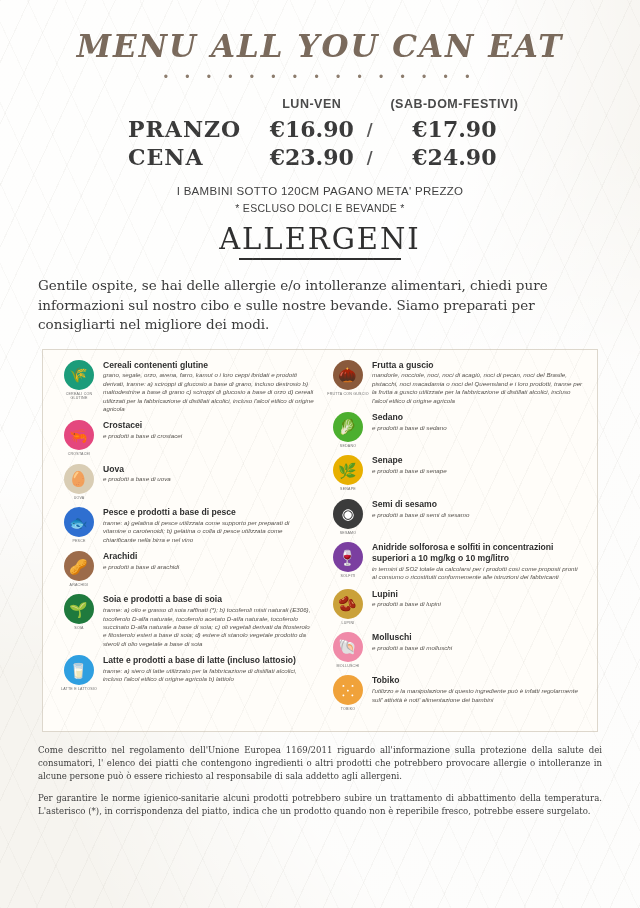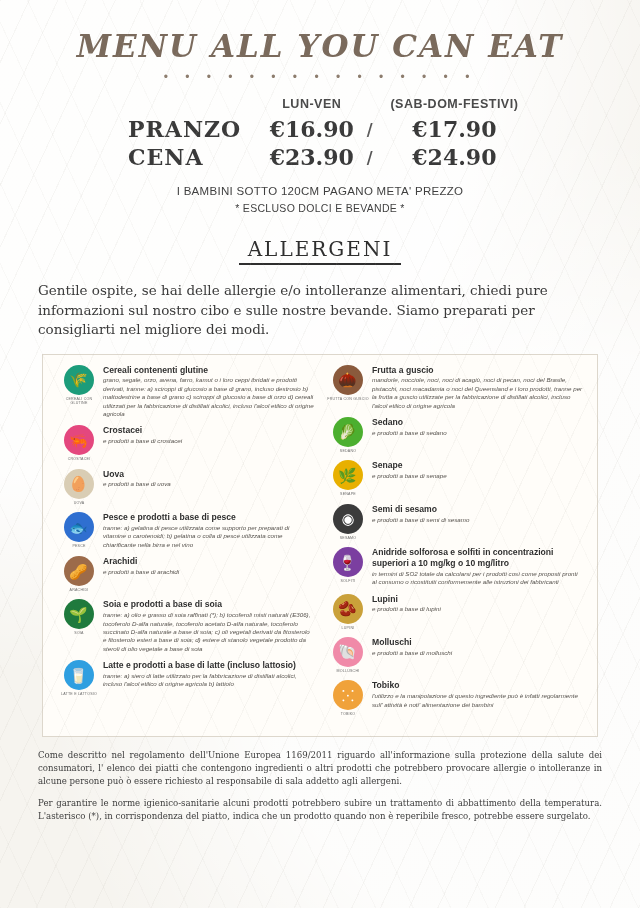--- a/index.html
+++ b/index.html
@@ -66,24 +66,24 @@
   .prices td.sep{font-size:16px;color:#555;width:18px;}
   .note{
     text-align:center;font-size:11.5px;color:#3f3f3f;margin-top:14px;letter-spacing:.3px;
   }
   .note2{
     text-align:center;font-size:10.5px;color:#3f3f3f;margin-top:5px;letter-spacing:.3px;
   }
   .allerg-title{
     text-align:center;
     font-family:"DejaVu Serif", serif;
-    font-size:20px;
+    font-size:29px;
     letter-spacing:2px;
     color:#2f2f2f;
-    margin-top:23px;
+    margin-top:8px;
     position:relative;
     display:block;
   }
   .allerg-underline{
     width:162px;height:2px;background:#2f2f2f;margin:2px auto 0;
   }
   .intro{
     width:564px;margin:16px auto 0;
     font-family:"DejaVu Serif", serif;
     font-size:13.5px;line-height:1.45;color:#3a3a3a;text-align:left;

